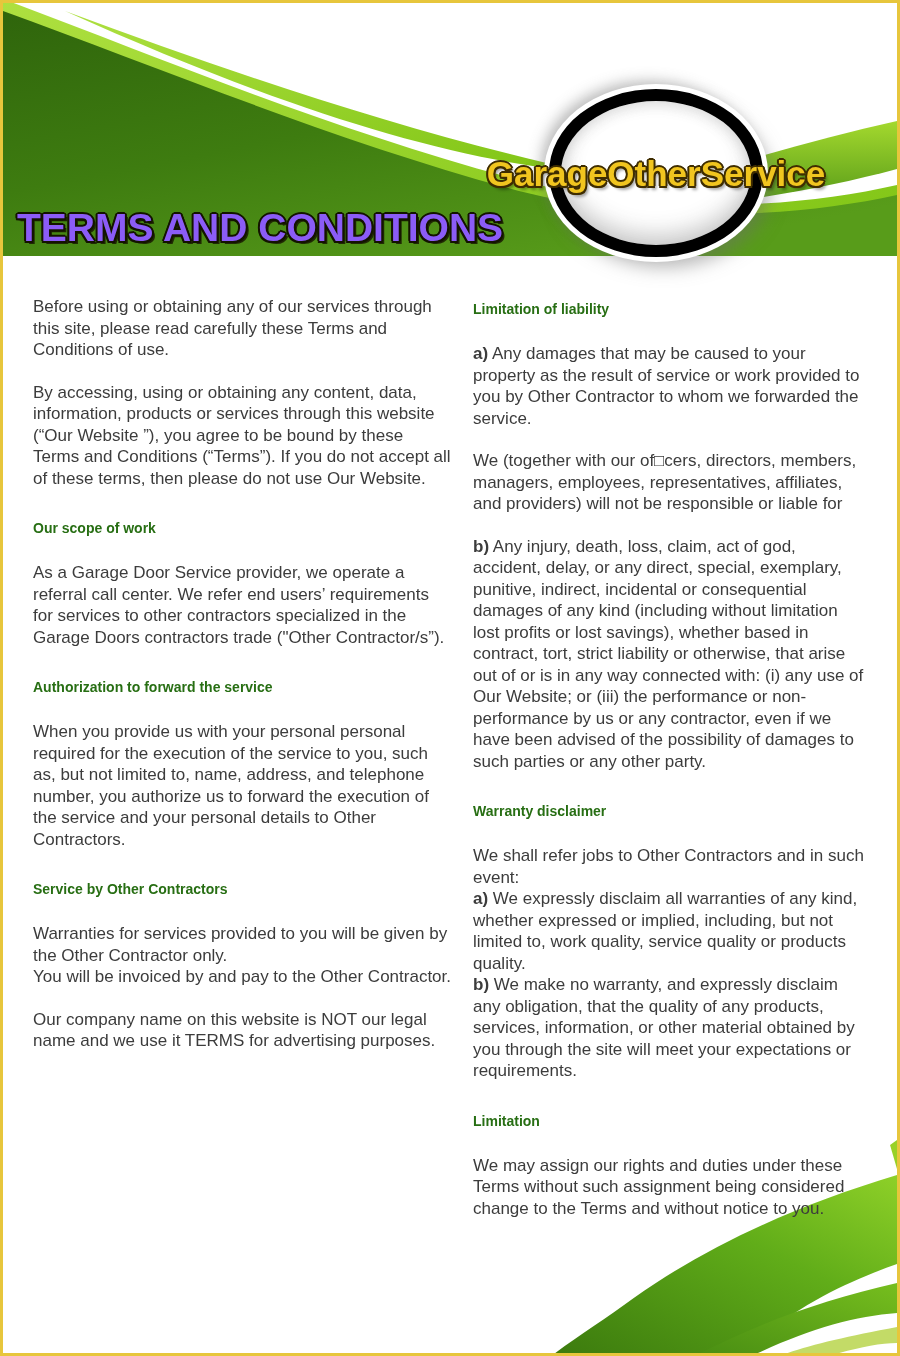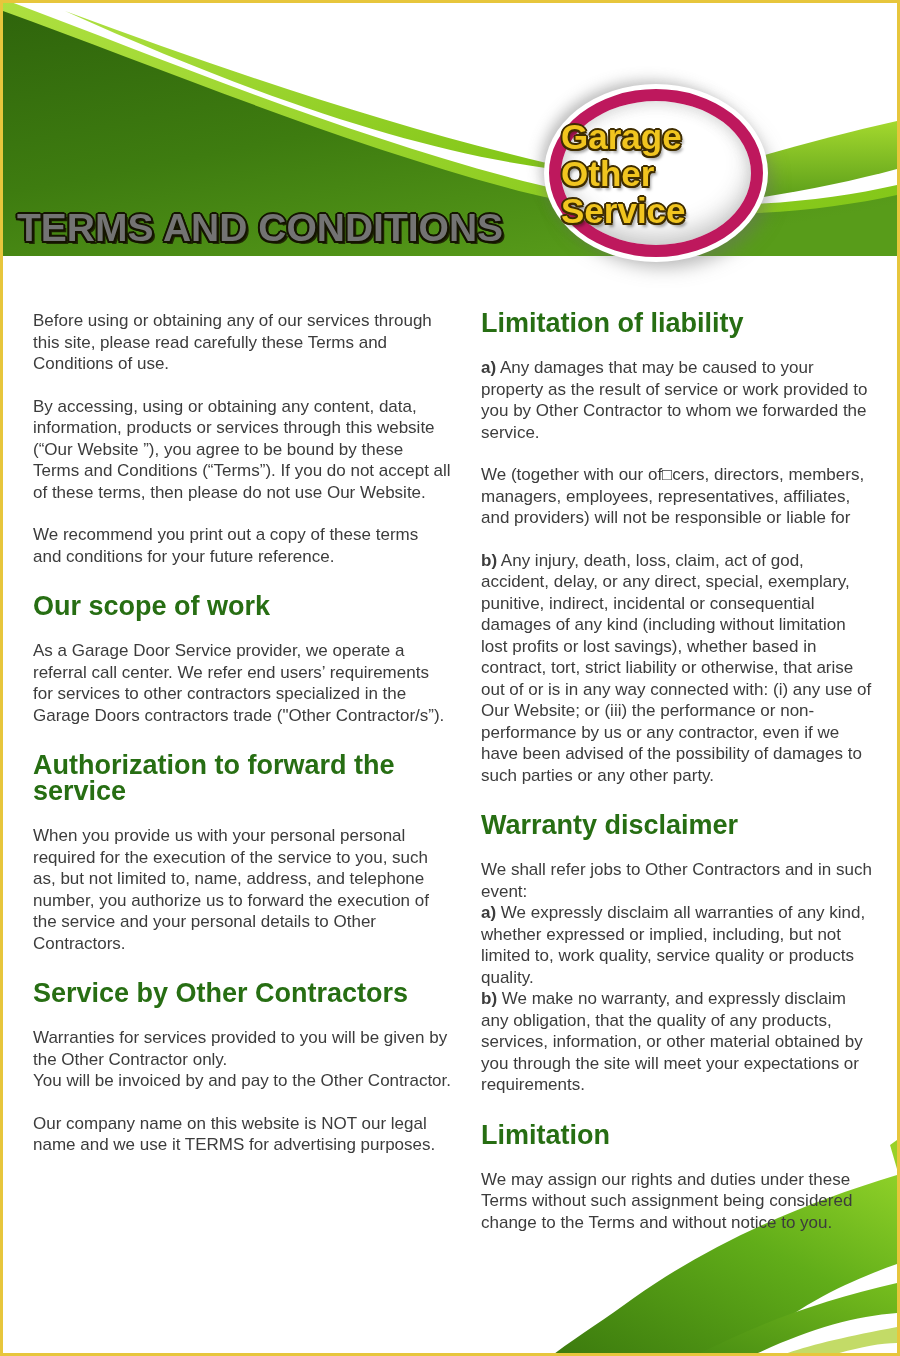--- a/index.html
+++ b/index.html
@@ -13,60 +13,60 @@
     border:3px solid #E7C63C; background:#ffffff; overflow:hidden;
   }
 
   
   .header { position:absolute; top:0; left:0; right:0; height:253px; z-index:2; }
   .header-art { position:absolute; top:0; left:0; width:100%; height:100%; display:block; }
 
   .page-title {
     position:absolute; left:14px; top:203px; z-index:3;
     font-size:39px; font-weight:bold; letter-spacing:0;
-    color:#737373; white-space:nowrap;
+    color:#8b5cf6; white-space:nowrap;
     text-shadow:
       2px 0 #141400, -2px 0 #141400, 0 2px #141400, 0 -2px #141400,
       1.5px 1.5px #141400, -1.5px -1.5px #141400,
       1.5px -1.5px #141400, -1.5px 1.5px #141400,
       3px 3px 0 rgba(25,25,0,0.85);
   }
 
   .badge {
     position:absolute; left:546px; top:86px; width:214px; height:168px; z-index:4;
     box-sizing:border-box; background:#ffffff;
-    border:12px solid #be185d; border-radius:50%;
+    border:12px solid #000000; border-radius:50%;
     box-shadow:
       0 0 0 5px #ffffff,
       -8px -8px 14px rgba(110,110,110,0.45),
       8px 10px 18px rgba(110,110,110,0.5),
       inset 0 -10px 22px rgba(60,60,60,0.28),
       inset 0 6px 12px rgba(120,120,120,0.15);
-    display:flex; flex-direction:column; align-items:flex-start; justify-content:center;
+    display:flex; align-items:center; justify-content:center;
   }
   .badge-line {
     font-size:35px; font-weight:bold; line-height:37px; color:#F1C51F;
     text-shadow:
       2px 0 #3F2D00, -2px 0 #3F2D00, 0 2px #3F2D00, 0 -2px #3F2D00,
       1.5px 1.5px #3F2D00, -1.5px -1.5px #3F2D00,
       1.5px -1.5px #3F2D00, -1.5px 1.5px #3F2D00,
       3px 4px 3px rgba(0,0,0,0.35);
   }
 
   
   .content {
-    position:absolute; top:262px; left:0; right:0; z-index:1;
-    display:flex; gap:30px; padding:45px 40px 0 30px; box-sizing:border-box;
+    position:absolute; top:248px; left:0; right:0; z-index:1;
+    display:flex; gap:22px; padding:45px 40px 0 30px; box-sizing:border-box;
   }
   .col { color:#3C3C3C; font-size:17px; line-height:21.5px; }
   .col-left  { width:418px; flex:none; }
   .col-right { width:394px; flex:none; }
   .col p { margin:0 0 21px 0; }
   .col h2 {
-    margin:26px 0 21px 0; font-size:27px; line-height:26px;
+    margin:26px 0 21px 0; font-size:14px; line-height:26px;
     font-weight:bold; color:#276E13;
   }
   .col > :first-child { margin-top:0; }
   .tight p { margin:0; }
   .group { margin:0 0 21px 0; }
   .lbl { font-weight:bold; }
 
   
   .bottom-art { position:absolute; left:0; bottom:0; width:100%; height:220px; display:block; z-index:0; }
 </style>
@@ -127,21 +127,20 @@
       <div class="badge-line">Other</div>
       <div class="badge-line">Service</div>
     </div>
   </div>
 
   <div class="content">
 
     <div class="col col-left">
       <p>Before using or obtaining any of our services through this site, please read carefully these Terms and Conditions of use.</p>
       <p>By accessing, using or obtaining any content, data, information, products or services through this website (“Our Website ”), you agree to be bound by these Terms and Conditions (“Terms”). If you do not accept all of these terms, then please do not use Our Website.</p>
-      <p>We recommend you print out a copy of these terms and conditions for your future reference.</p>
 
       <h2>Our scope of work</h2>
       <p>As a Garage Door Service provider, we operate a referral call center. We refer end users’ requirements for services to other contractors specialized in the Garage Doors contractors trade ("Other Contractor/s”).</p>
 
       <h2>Authorization to forward the service</h2>
       <p>When you provide us with your personal personal required for the execution of the service to you, such as, but not limited to, name, address, and telephone number, you authorize us to forward the execution of the service and your personal details to Other Contractors.</p>
 
       <h2>Service by Other Contractors</h2>
       <div class="group tight">
         <p>Warranties for services provided to you will be given by the Other Contractor only.</p>

